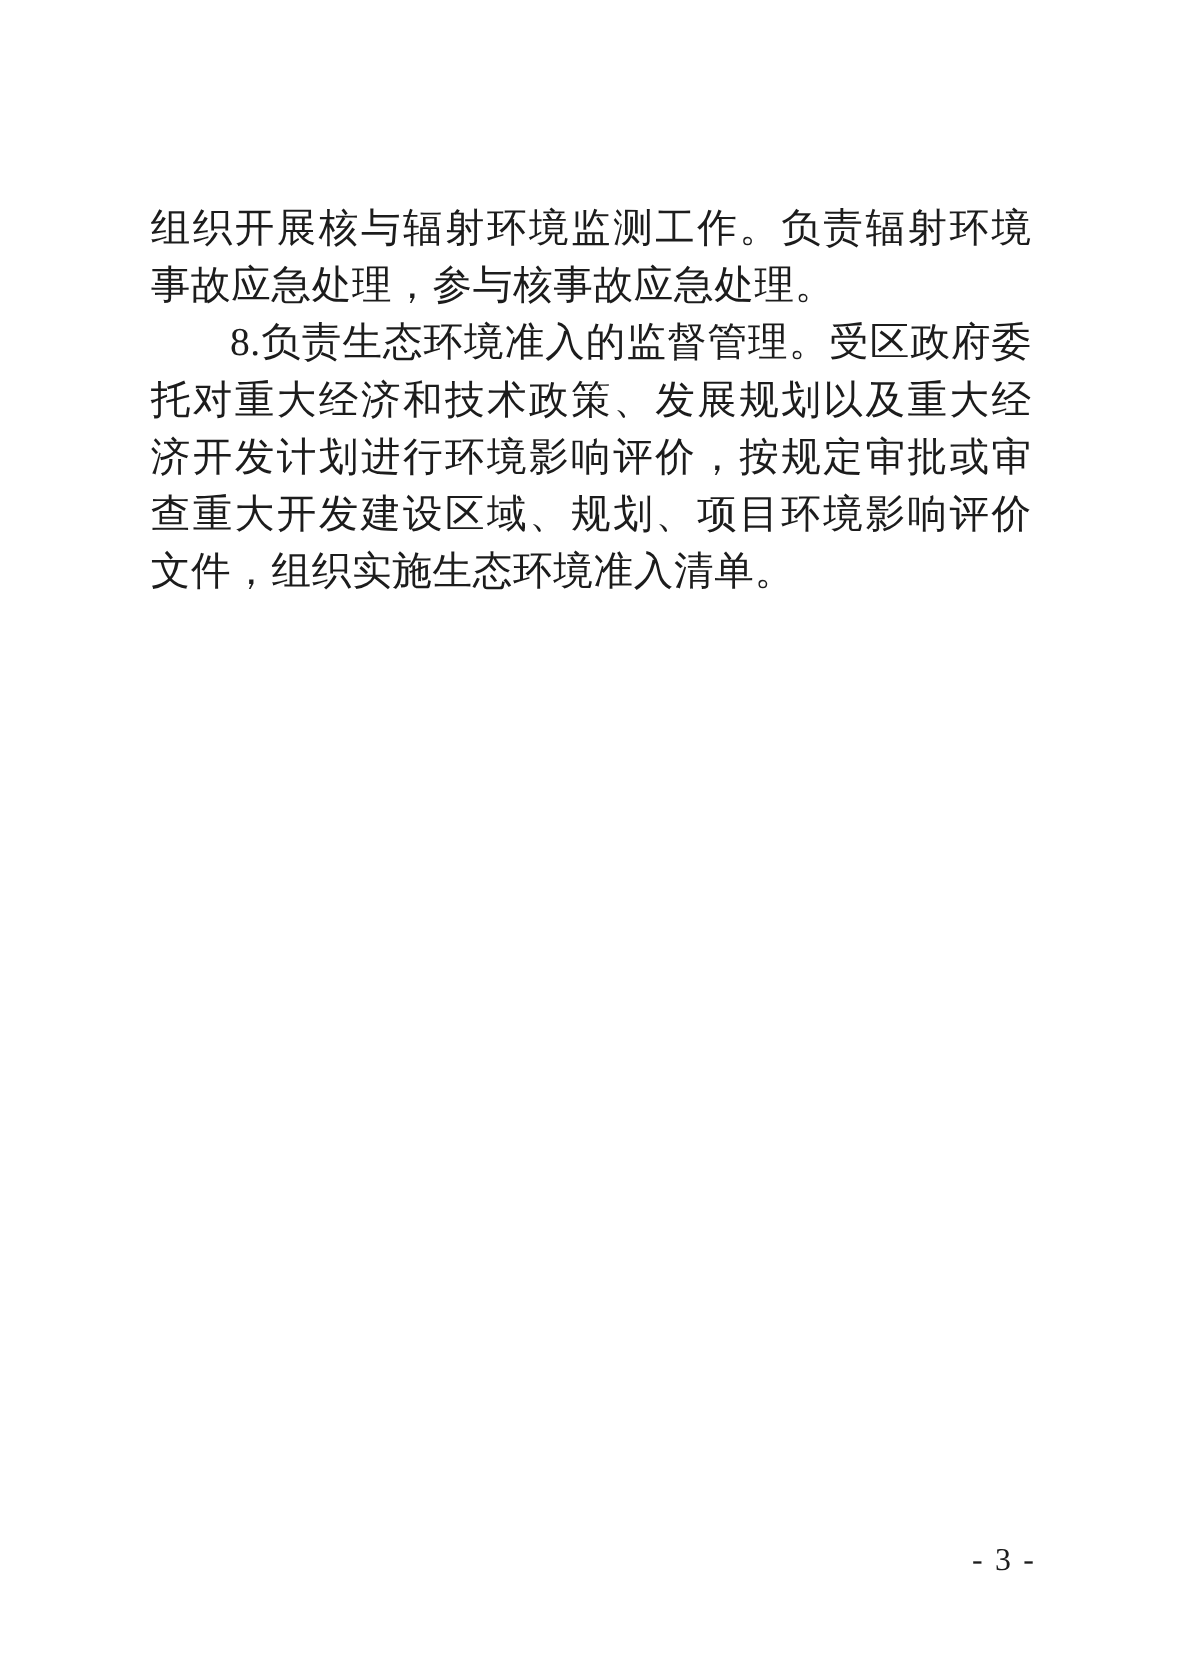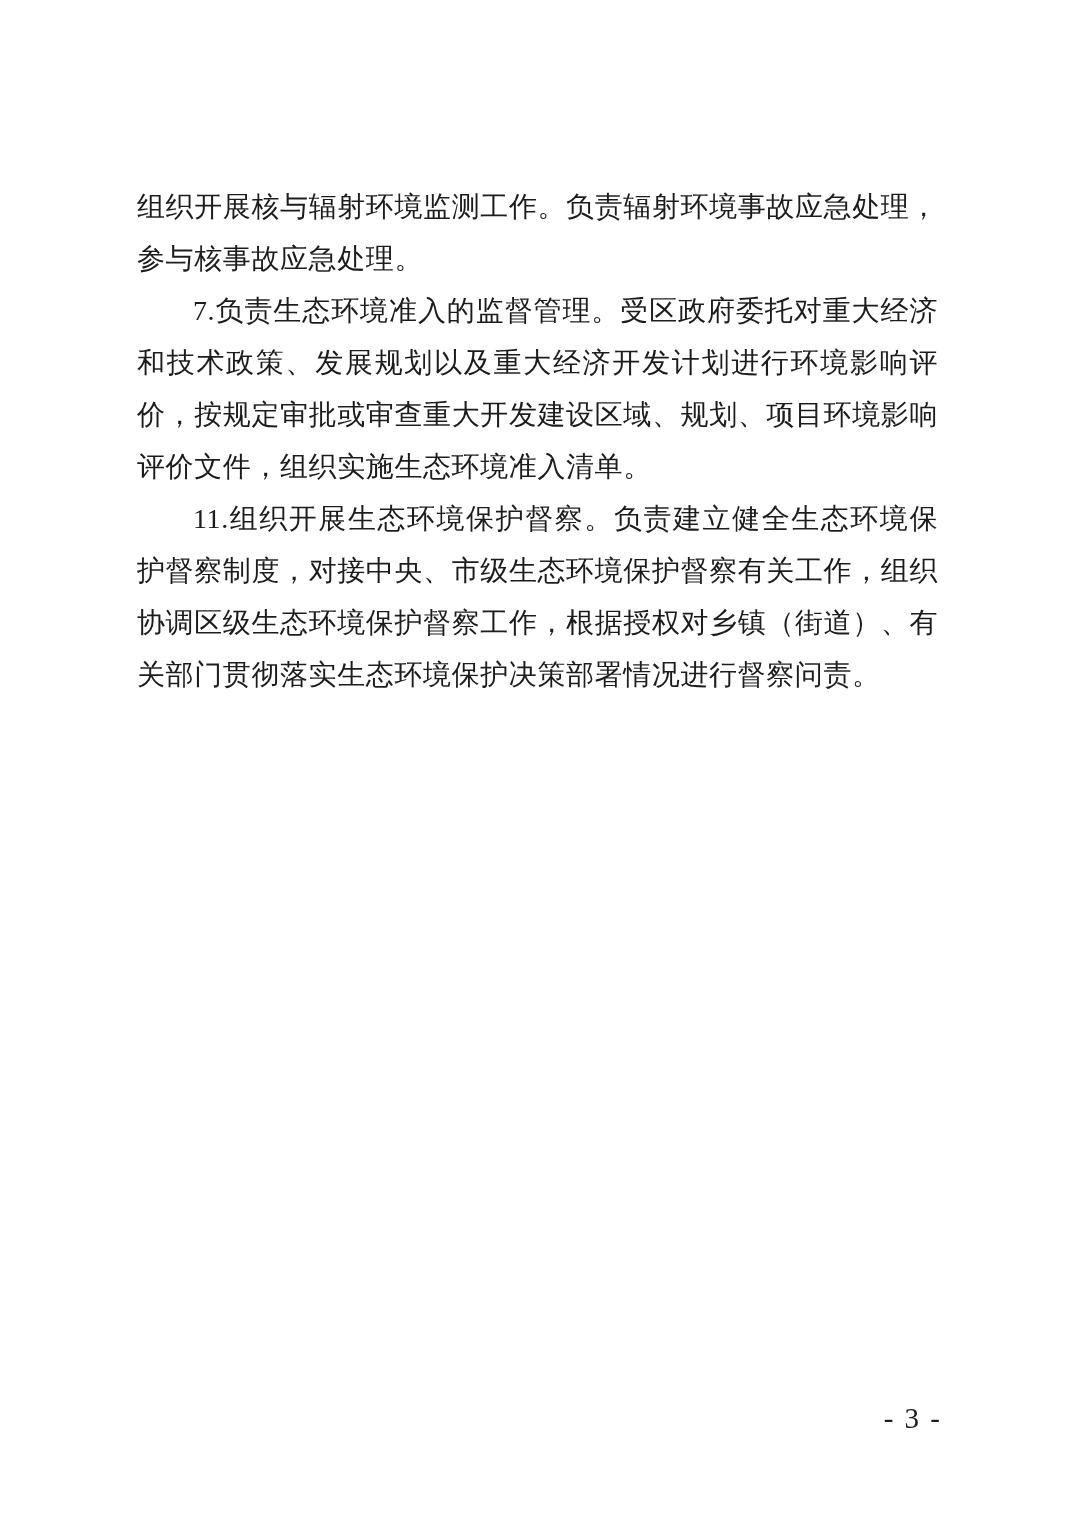--- a/index.html
+++ b/index.html
@@ -18,21 +18,21 @@
     position: absolute;
     inset: 0;
     background: #ffffff;
   }
   .content {
     position: absolute;
     left: 137px;
     top: 181px;
     width: 801px;
     color: #1c1c1c;
-    font-size: 28px;
+    font-size: 36px;
     line-height: 52px;
     letter-spacing: 0.6px;
     text-align: justify;
     text-justify: inter-character;
   }
   .content p {
     margin: 0;
     padding: 0;
   }
   .content p.indent {
@@ -48,19 +48,18 @@
     font-family: "Liberation Serif", "DejaVu Serif", serif;
   }
 </style>
 </head>
 <body>
 
 <div class="page">
 
   <div class="content">
     <p>组织开展核与辐射环境监测工作。负责辐射环境事故应急处理，参与核事故应急处理。</p>
-    <p class="indent">7.负责生态环境准入的监督管理。受区政府委托对重大经济和技术政策、发展规划以及重大经济开发计划进行环境影响评价，按规定审批或审查重大开发建设区域、规划、项目环境影响评价文件，组织实施生态环境准入清单。</p>
-    <p class="indent">11.组织开展生态环境保护督察。负责建立健全生态环境保护督察制度，对接中央、市级生态环境保护督察有关工作，组织协调区级生态环境保护督察工作，根据授权对乡镇（街道）、有关部门贯彻落实生态环境保护决策部署情况进行督察问责。</p>
+    <p class="indent">8.负责生态环境准入的监督管理。受区政府委托对重大经济和技术政策、发展规划以及重大经济开发计划进行环境影响评价，按规定审批或审查重大开发建设区域、规划、项目环境影响评价文件，组织实施生态环境准入清单。</p>
   </div>
 
   <div class="page-number">- 3 -</div>
 
 </div>
 
 </body></html>

